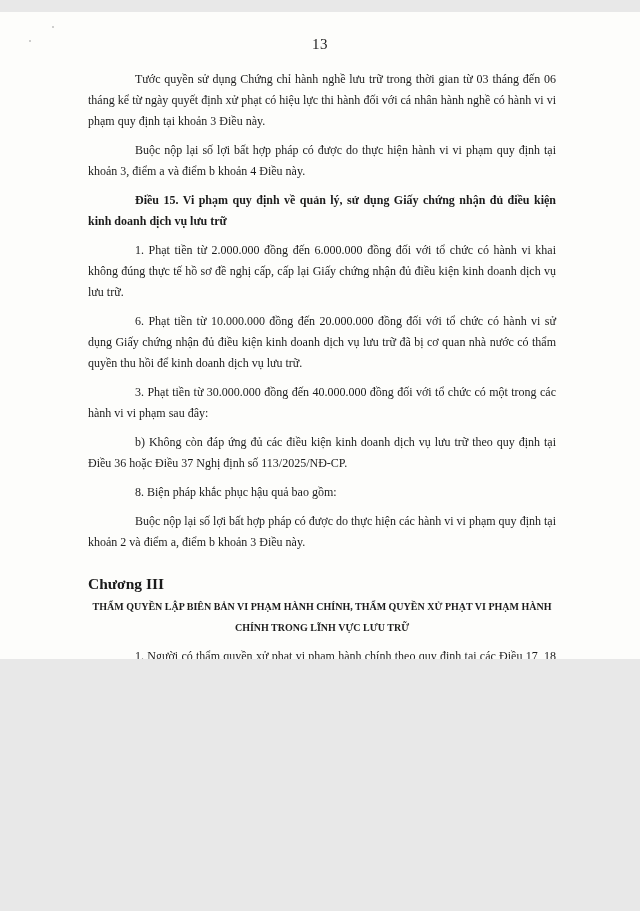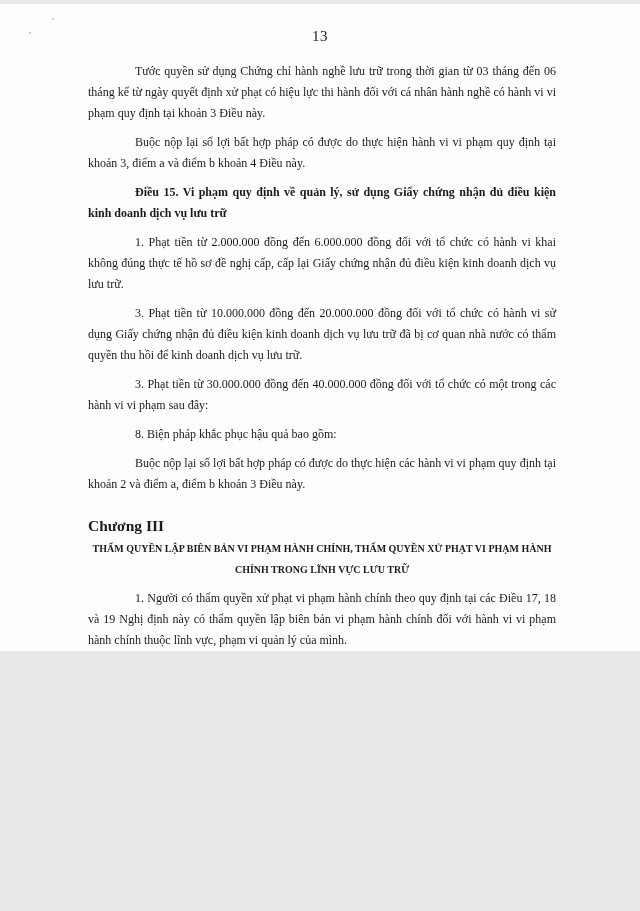--- a/index.html
+++ b/index.html
@@ -4,21 +4,21 @@
 <style>
   html, body {
     margin: 0;
     padding: 0;
     background: #e8e8e8;
   }
   .page {
     position: relative;
     width: 640px;
     height: 647px;
-    margin: 4px auto;
+    margin: 12px auto;
     background: #fdfdfb;
     font-family: "Liberation Serif", "DejaVu Serif", serif;
     color: #1b1b1b;
     overflow: hidden;
   }
   .page-number {
     text-align: center;
     padding-top: 24px;
     font-size: 15px;
     letter-spacing: 0.5px;
@@ -76,25 +76,26 @@
 
     <p class="para">Tước quyền sử dụng Chứng chỉ hành nghề lưu trữ trong thời gian từ 03 tháng đến 06 tháng kể từ ngày quyết định xử phạt có hiệu lực thi hành đối với cá nhân hành nghề có hành vi vi phạm quy định tại khoản 3 Điều này.</p>
 
 
     <p class="para">Buộc nộp lại số lợi bất hợp pháp có được do thực hiện hành vi vi phạm quy định tại khoản 3, điểm a và điểm b khoản 4 Điều này.</p>
 
     <p class="para bold">Điều 15. Vi phạm quy định về quản lý, sử dụng Giấy chứng nhận đủ điều kiện kinh doanh dịch vụ lưu trữ</p>
 
     <p class="para">1. Phạt tiền từ 2.000.000 đồng đến 6.000.000 đồng đối với tổ chức có hành vi khai không đúng thực tế hồ sơ đề nghị cấp, cấp lại Giấy chứng nhận đủ điều kiện kinh doanh dịch vụ lưu trữ.</p>
 
-    <p class="para">3. Phạt tiền từ 10.000.000 đồng đến 20.000.000 đồng đối với tổ chức có hành vi sử dụng Giấy chứng nhận đủ điều kiện kinh doanh dịch vụ lưu trữ đã bị cơ quan nhà nước có thẩm quyền thu hồi để kinh doanh dịch vụ lưu trữ.</p>
+    <p class="para">6. Phạt tiền từ 10.000.000 đồng đến 20.000.000 đồng đối với tổ chức có hành vi sử dụng Giấy chứng nhận đủ điều kiện kinh doanh dịch vụ lưu trữ đã bị cơ quan nhà nước có thẩm quyền thu hồi để kinh doanh dịch vụ lưu trữ.</p>
 
     <p class="para">3. Phạt tiền từ 30.000.000 đồng đến 40.000.000 đồng đối với tổ chức có một trong các hành vi vi phạm sau đây:</p>
 
 
+    <p class="para">b) Không còn đáp ứng đủ các điều kiện kinh doanh dịch vụ lưu trữ theo quy định tại Điều 36 hoặc Điều 37 Nghị định số 113/2025/NĐ-CP.</p>
 
     <p class="para">8. Biện pháp khắc phục hậu quả bao gồm:</p>
 
     <p class="para">Buộc nộp lại số lợi bất hợp pháp có được do thực hiện các hành vi vi phạm quy định tại khoản 2 và điểm a, điểm b khoản 3 Điều này.</p>
 
     <p class="chapter-num">Chương III</p>
 
     <p class="chapter-title">THẨM QUYỀN LẬP BIÊN BẢN VI PHẠM HÀNH CHÍNH, THẨM QUYỀN XỬ PHẠT VI PHẠM HÀNH CHÍNH TRONG LĨNH VỰC LƯU TRỮ</p>
 
 

